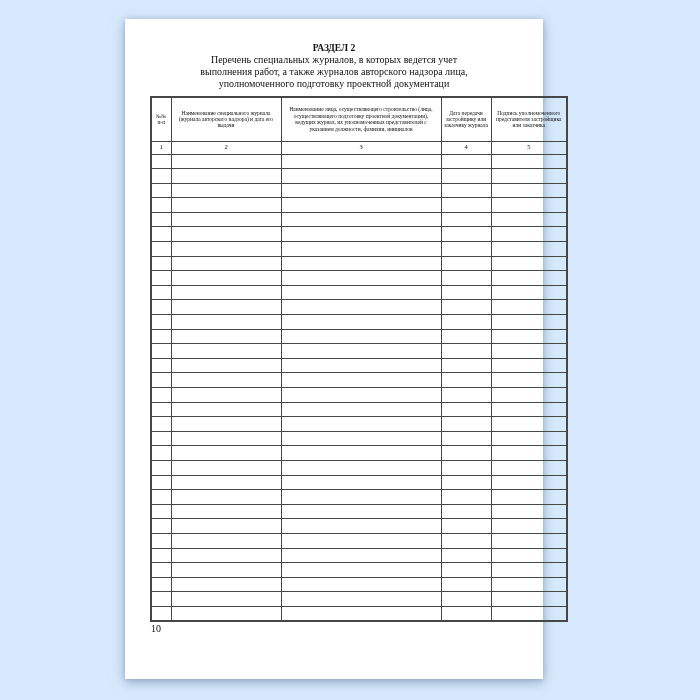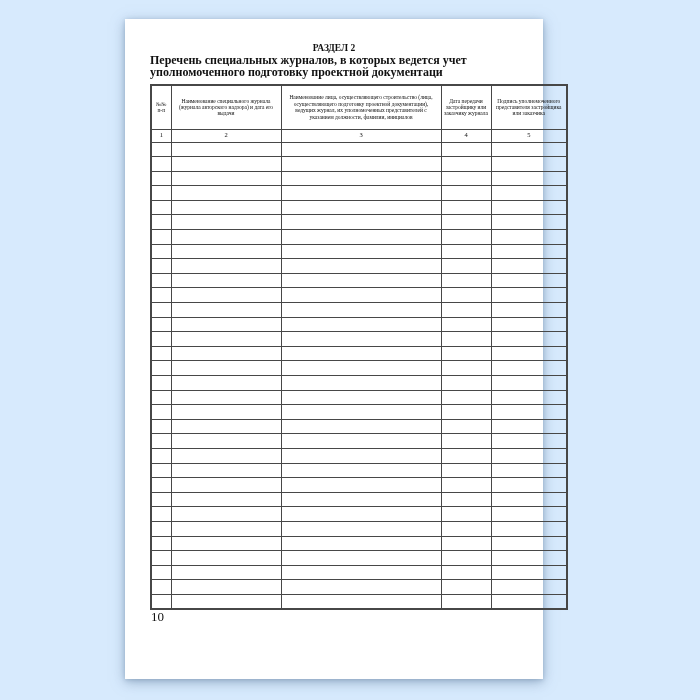--- a/index.html
+++ b/index.html
@@ -27,22 +27,23 @@
     padding: 23px 25px 0 25px;
     margin-left: 8px;
   }
   .section-title {
     text-align: center;
     font-weight: bold;
     font-size: 9.5px;
     line-height: 12px;
   }
   .subtitle {
-    font-weight: bold;
-    font-size: 12px;
+    text-align: center;
+    font-weight: normal;
+    font-size: 10px;
     line-height: 12px;
   }
   table.journals {
     border-collapse: collapse;
     table-layout: fixed;
     width: 416px;
     margin-top: 6px;
     border: 2px solid var(--border-c);
   }
   table.journals th, table.journals td {
@@ -62,34 +63,35 @@
   th.pre { white-space: pre-line; }
   tr.colnum td {
     height: 13px;
     font-size: 6.5px;
     line-height: 1;
     text-align: center;
     vertical-align: middle;
   }
   tbody.rows td { height: 14.6px; }
   .page-number {
-    font-size: 13px;
+    font-size: 10px;
     line-height: 9px;
     margin: 2px 0 0 1px;
   }
 </style>
 </head>
 <body>
 
 <div class="sheet">
 
   <div class="section-title">РАЗДЕЛ 2</div>
 
   <div class="subtitle">
     <div>Перечень специальных журналов, в которых ведется учет</div>
+    <div>выполнения работ, а также журналов авторского надзора лица,</div>
     <div>уполномоченного подготовку проектной документаци</div>
   </div>
 
   <table class="journals">
     <colgroup>
       <col style="width:20px">
       <col style="width:110px">
       <col style="width:160px">
       <col style="width:50px">
       <col style="width:76px">

